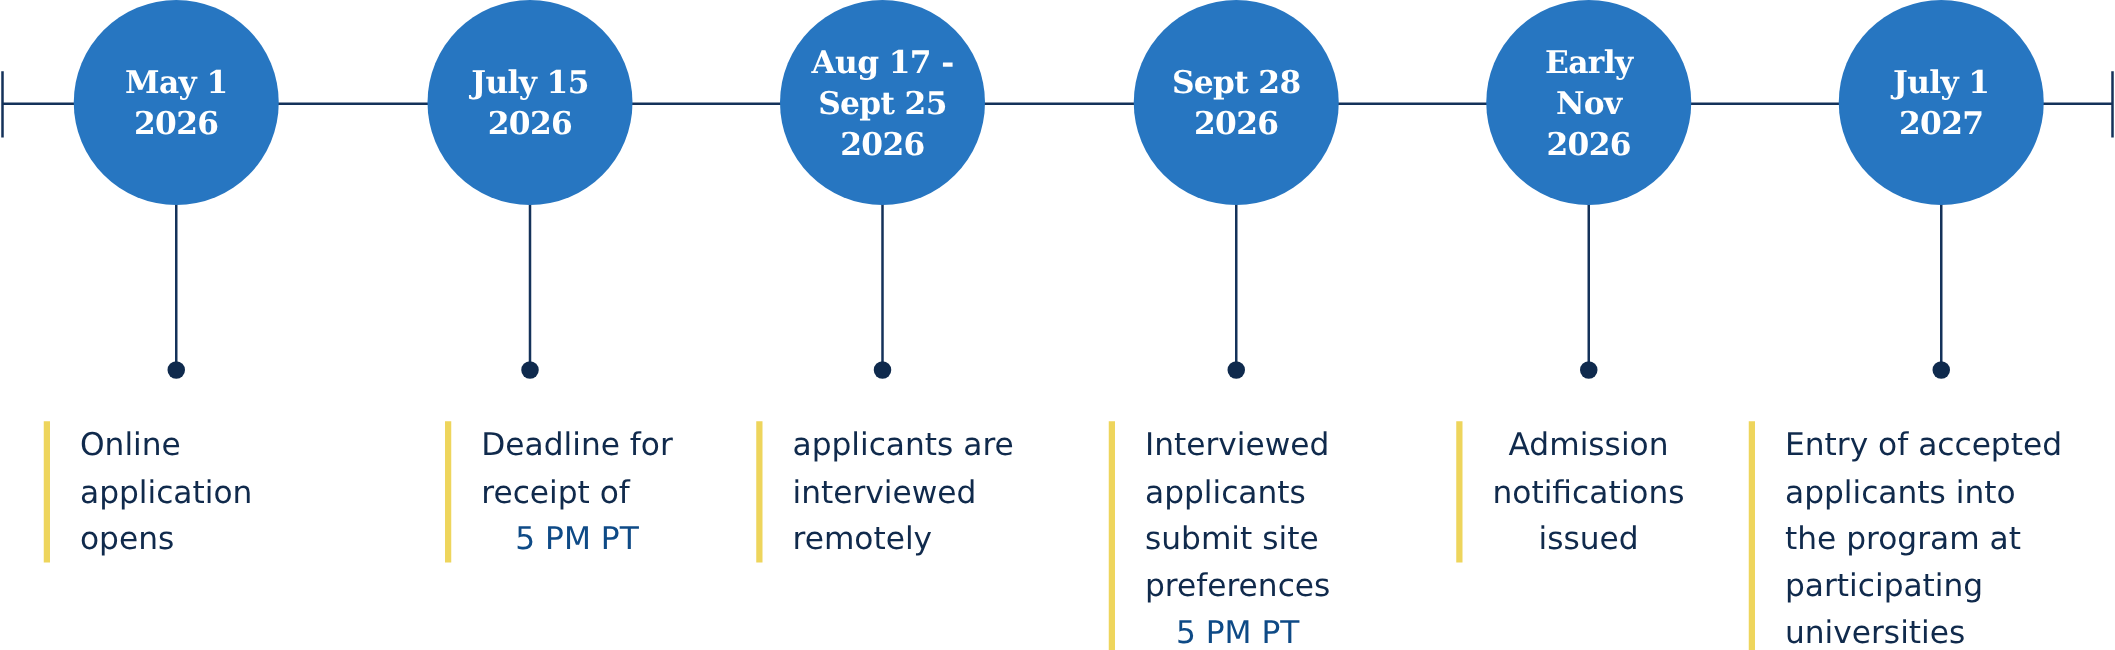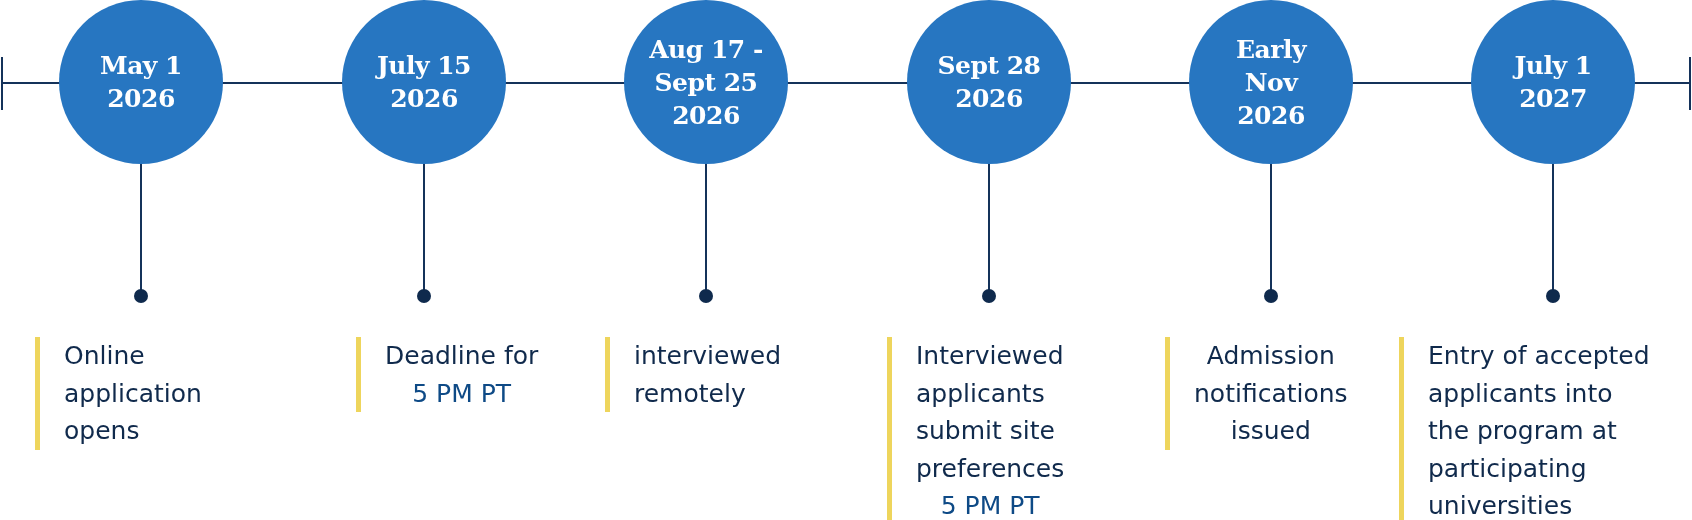--- a/index.html
+++ b/index.html
@@ -134,33 +134,35 @@
   <div class="milestone" style="left:424px;">
     <div class="date-circle">
       <span class="date-line">July 15</span>
       <span class="date-line">2026</span>
     </div>
     <div class="connector"></div>
     <div class="connector-dot"></div>
   </div>
   <div class="desc" style="left:309px;margin-left:47px;">
     <span class="desc-line">Deadline for</span>
+    <span class="desc-line">receipt of</span>
     <span class="desc-note">5 PM PT</span>
   </div>
 
   <div class="milestone" style="left:706px;">
     <div class="date-circle">
       <span class="date-line">Aug 17 -</span>
       <span class="date-line">Sept 25</span>
       <span class="date-line">2026</span>
     </div>
     <div class="connector"></div>
     <div class="connector-dot"></div>
   </div>
   <div class="desc" style="left:605px;">
+    <span class="desc-line">applicants are</span>
     <span class="desc-line">interviewed</span>
     <span class="desc-line">remotely</span>
   </div>
 
   <div class="milestone" style="left:989px;">
     <div class="date-circle">
       <span class="date-line">Sept 28</span>
       <span class="date-line">2026</span>
     </div>
     <div class="connector"></div>

